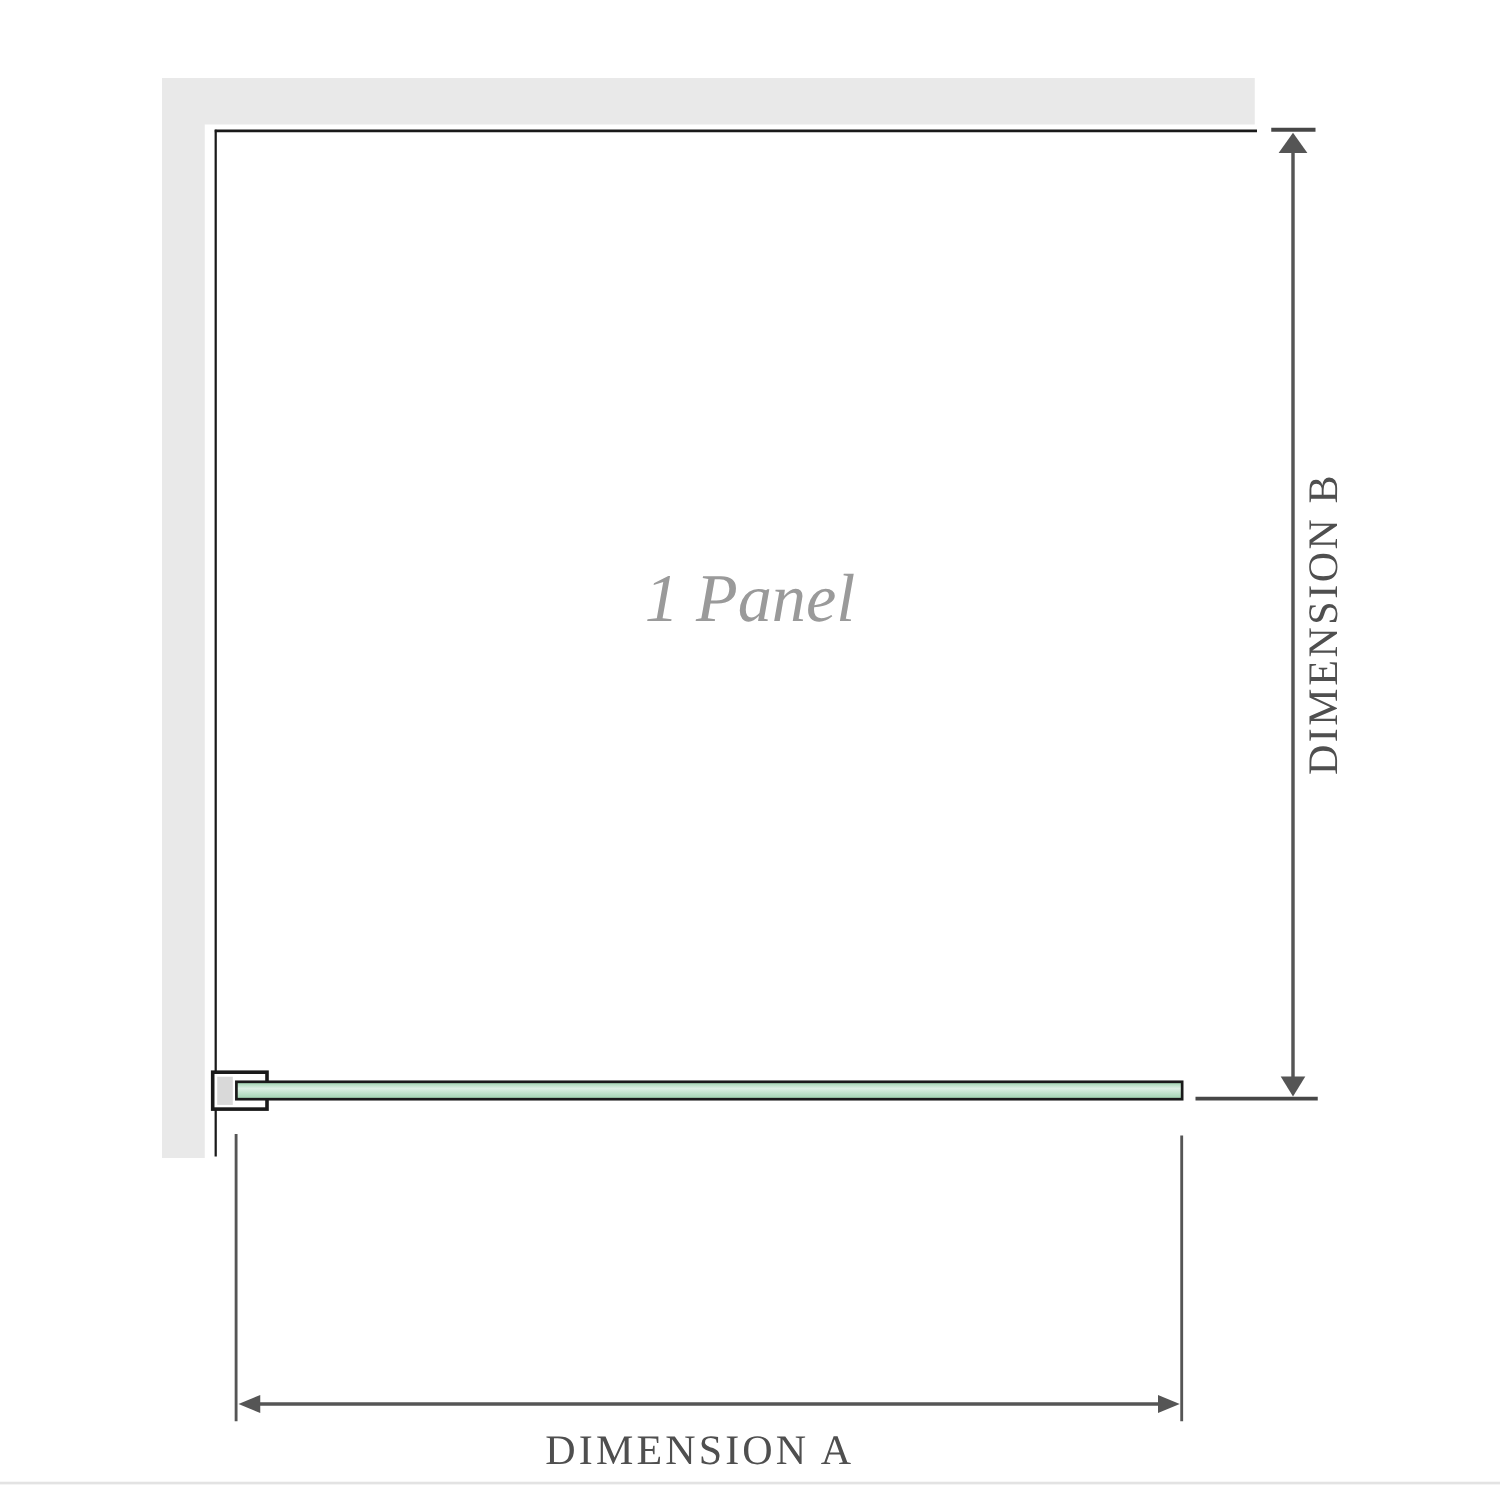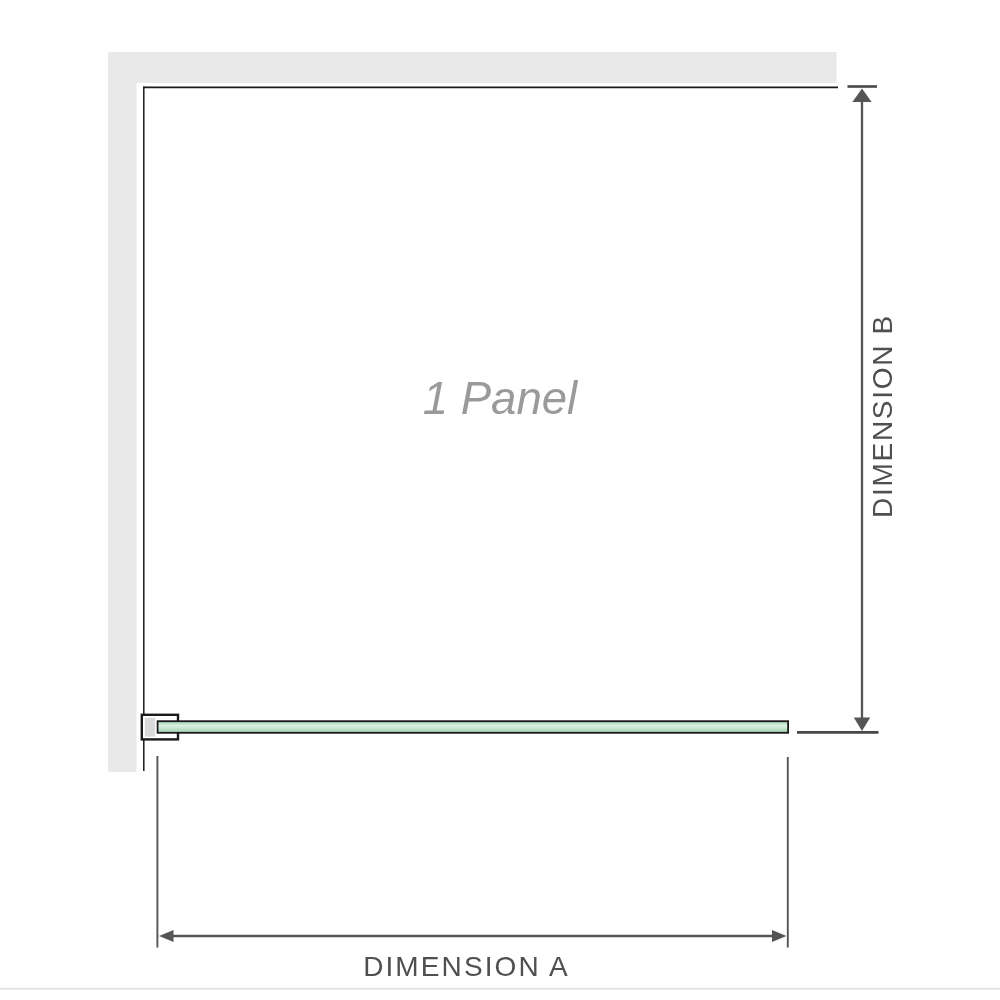--- a/index.html
+++ b/index.html
@@ -1,17 +1,17 @@
 <!DOCTYPE html>
 <html><head>
 <meta charset="utf-8">
 <style>
   html,body{margin:0;padding:0;background:#ffffff;}
   .stage{position:relative;width:1000px;height:1000px;background:#ffffff;overflow:hidden;
-         font-family:Liberation Sans, sans-serif;}
+         font-family:Liberation Serif, serif;}
   svg{position:absolute;left:0;top:0;}
 </style>
 </head>
 <body>
 <div class="stage">
 <svg width="1000" height="1000" viewBox="0 0 1000 1000">
   <defs>
     <linearGradient id="glass" x1="0" y1="0" x2="0" y2="1">
       <stop offset="0" stop-color="#96cfa8"></stop>
       <stop offset="0.38" stop-color="#ddf0e4"></stop>

